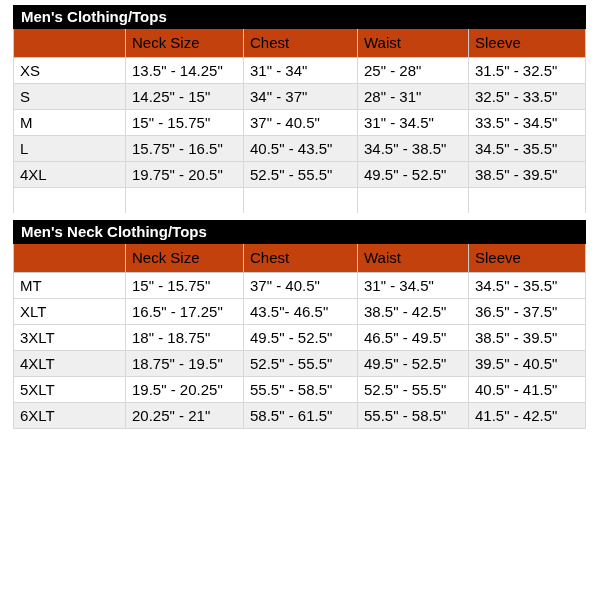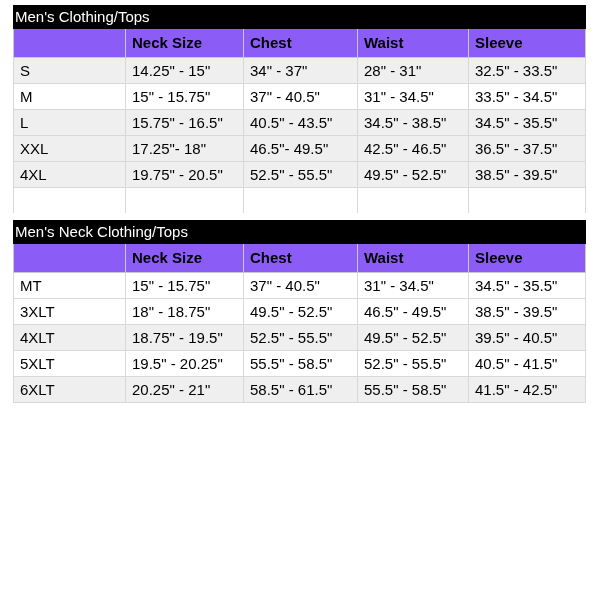--- a/index.html
+++ b/index.html
@@ -35,30 +35,30 @@
     padding: 0 4px 0 6px;
     text-align: left;
     vertical-align: middle;
     white-space: nowrap;
     overflow: hidden;
     background: #ffffff;
   }
   tr.title-row td {
     background: #000000;
     color: #ffffff;
-    font-weight: normal;
+    font-weight: bold;
     font-size: 15px;
     height: 22px;
     line-height: 22px;
     border: 1px solid #000000;
-    padding-left: 1px;
+    padding-left: 7px;
   }
   tr.header-row td {
-    background: #8b5cf6;
-    font-weight: bold;
+    background: #c2410c;
+    font-weight: normal;
     height: 28px;
     line-height: 28px;
     border-color: #c9c9c9;
     margin-top: 17px;
   }
   tr.data-row.alt td {
     background: #efefef;
   }
   tr.empty-row td {
     border-bottom: none;
@@ -81,47 +81,47 @@
         <tr class="title-row">
           <td colspan="5">Men's Clothing/Tops</td>
         </tr>
         <tr class="header-row">
           <td></td>
           <td>Neck Size</td>
           <td>Chest</td>
           <td>Waist</td>
           <td>Sleeve</td>
         </tr>
+        <tr class="data-row">
+          <td>XS</td>
+          <td>13.5" - 14.25"</td>
+          <td>31" - 34"</td>
+          <td>25" - 28"</td>
+          <td>31.5" - 32.5"</td>
+        </tr>
         <tr class="data-row alt">
           <td>S</td>
           <td>14.25" - 15"</td>
           <td>34" - 37"</td>
           <td>28" - 31"</td>
           <td>32.5" - 33.5"</td>
         </tr>
         <tr class="data-row">
           <td>M</td>
           <td>15" - 15.75"</td>
           <td>37" - 40.5"</td>
           <td>31" - 34.5"</td>
           <td>33.5" - 34.5"</td>
         </tr>
         <tr class="data-row alt">
           <td>L</td>
           <td>15.75" - 16.5"</td>
           <td>40.5" - 43.5"</td>
           <td>34.5" - 38.5"</td>
           <td>34.5" - 35.5"</td>
-        </tr>
-        <tr class="data-row alt">
-          <td>XXL</td>
-          <td>17.25"- 18"</td>
-          <td>46.5"- 49.5"</td>
-          <td>42.5" - 46.5"</td>
-          <td>36.5" - 37.5"</td>
         </tr>
         <tr class="data-row alt">
           <td>4XL</td>
           <td>19.75" - 20.5"</td>
           <td>52.5" - 55.5"</td>
           <td>49.5" - 52.5"</td>
           <td>38.5" - 39.5"</td>
         </tr>
         <tr class="empty-row">
           <td></td>
@@ -153,20 +153,27 @@
           <td>Sleeve</td>
         </tr>
         <tr class="data-row">
           <td>MT</td>
           <td>15" - 15.75"</td>
           <td>37" - 40.5"</td>
           <td>31" - 34.5"</td>
           <td>34.5" - 35.5"</td>
         </tr>
         <tr class="data-row">
+          <td>XLT</td>
+          <td>16.5" - 17.25"</td>
+          <td>43.5"- 46.5"</td>
+          <td>38.5" - 42.5"</td>
+          <td>36.5" - 37.5"</td>
+        </tr>
+        <tr class="data-row">
           <td>3XLT</td>
           <td>18" - 18.75"</td>
           <td>49.5" - 52.5"</td>
           <td>46.5" - 49.5"</td>
           <td>38.5" - 39.5"</td>
         </tr>
         <tr class="data-row alt">
           <td>4XLT</td>
           <td>18.75" - 19.5"</td>
           <td>52.5" - 55.5"</td>

